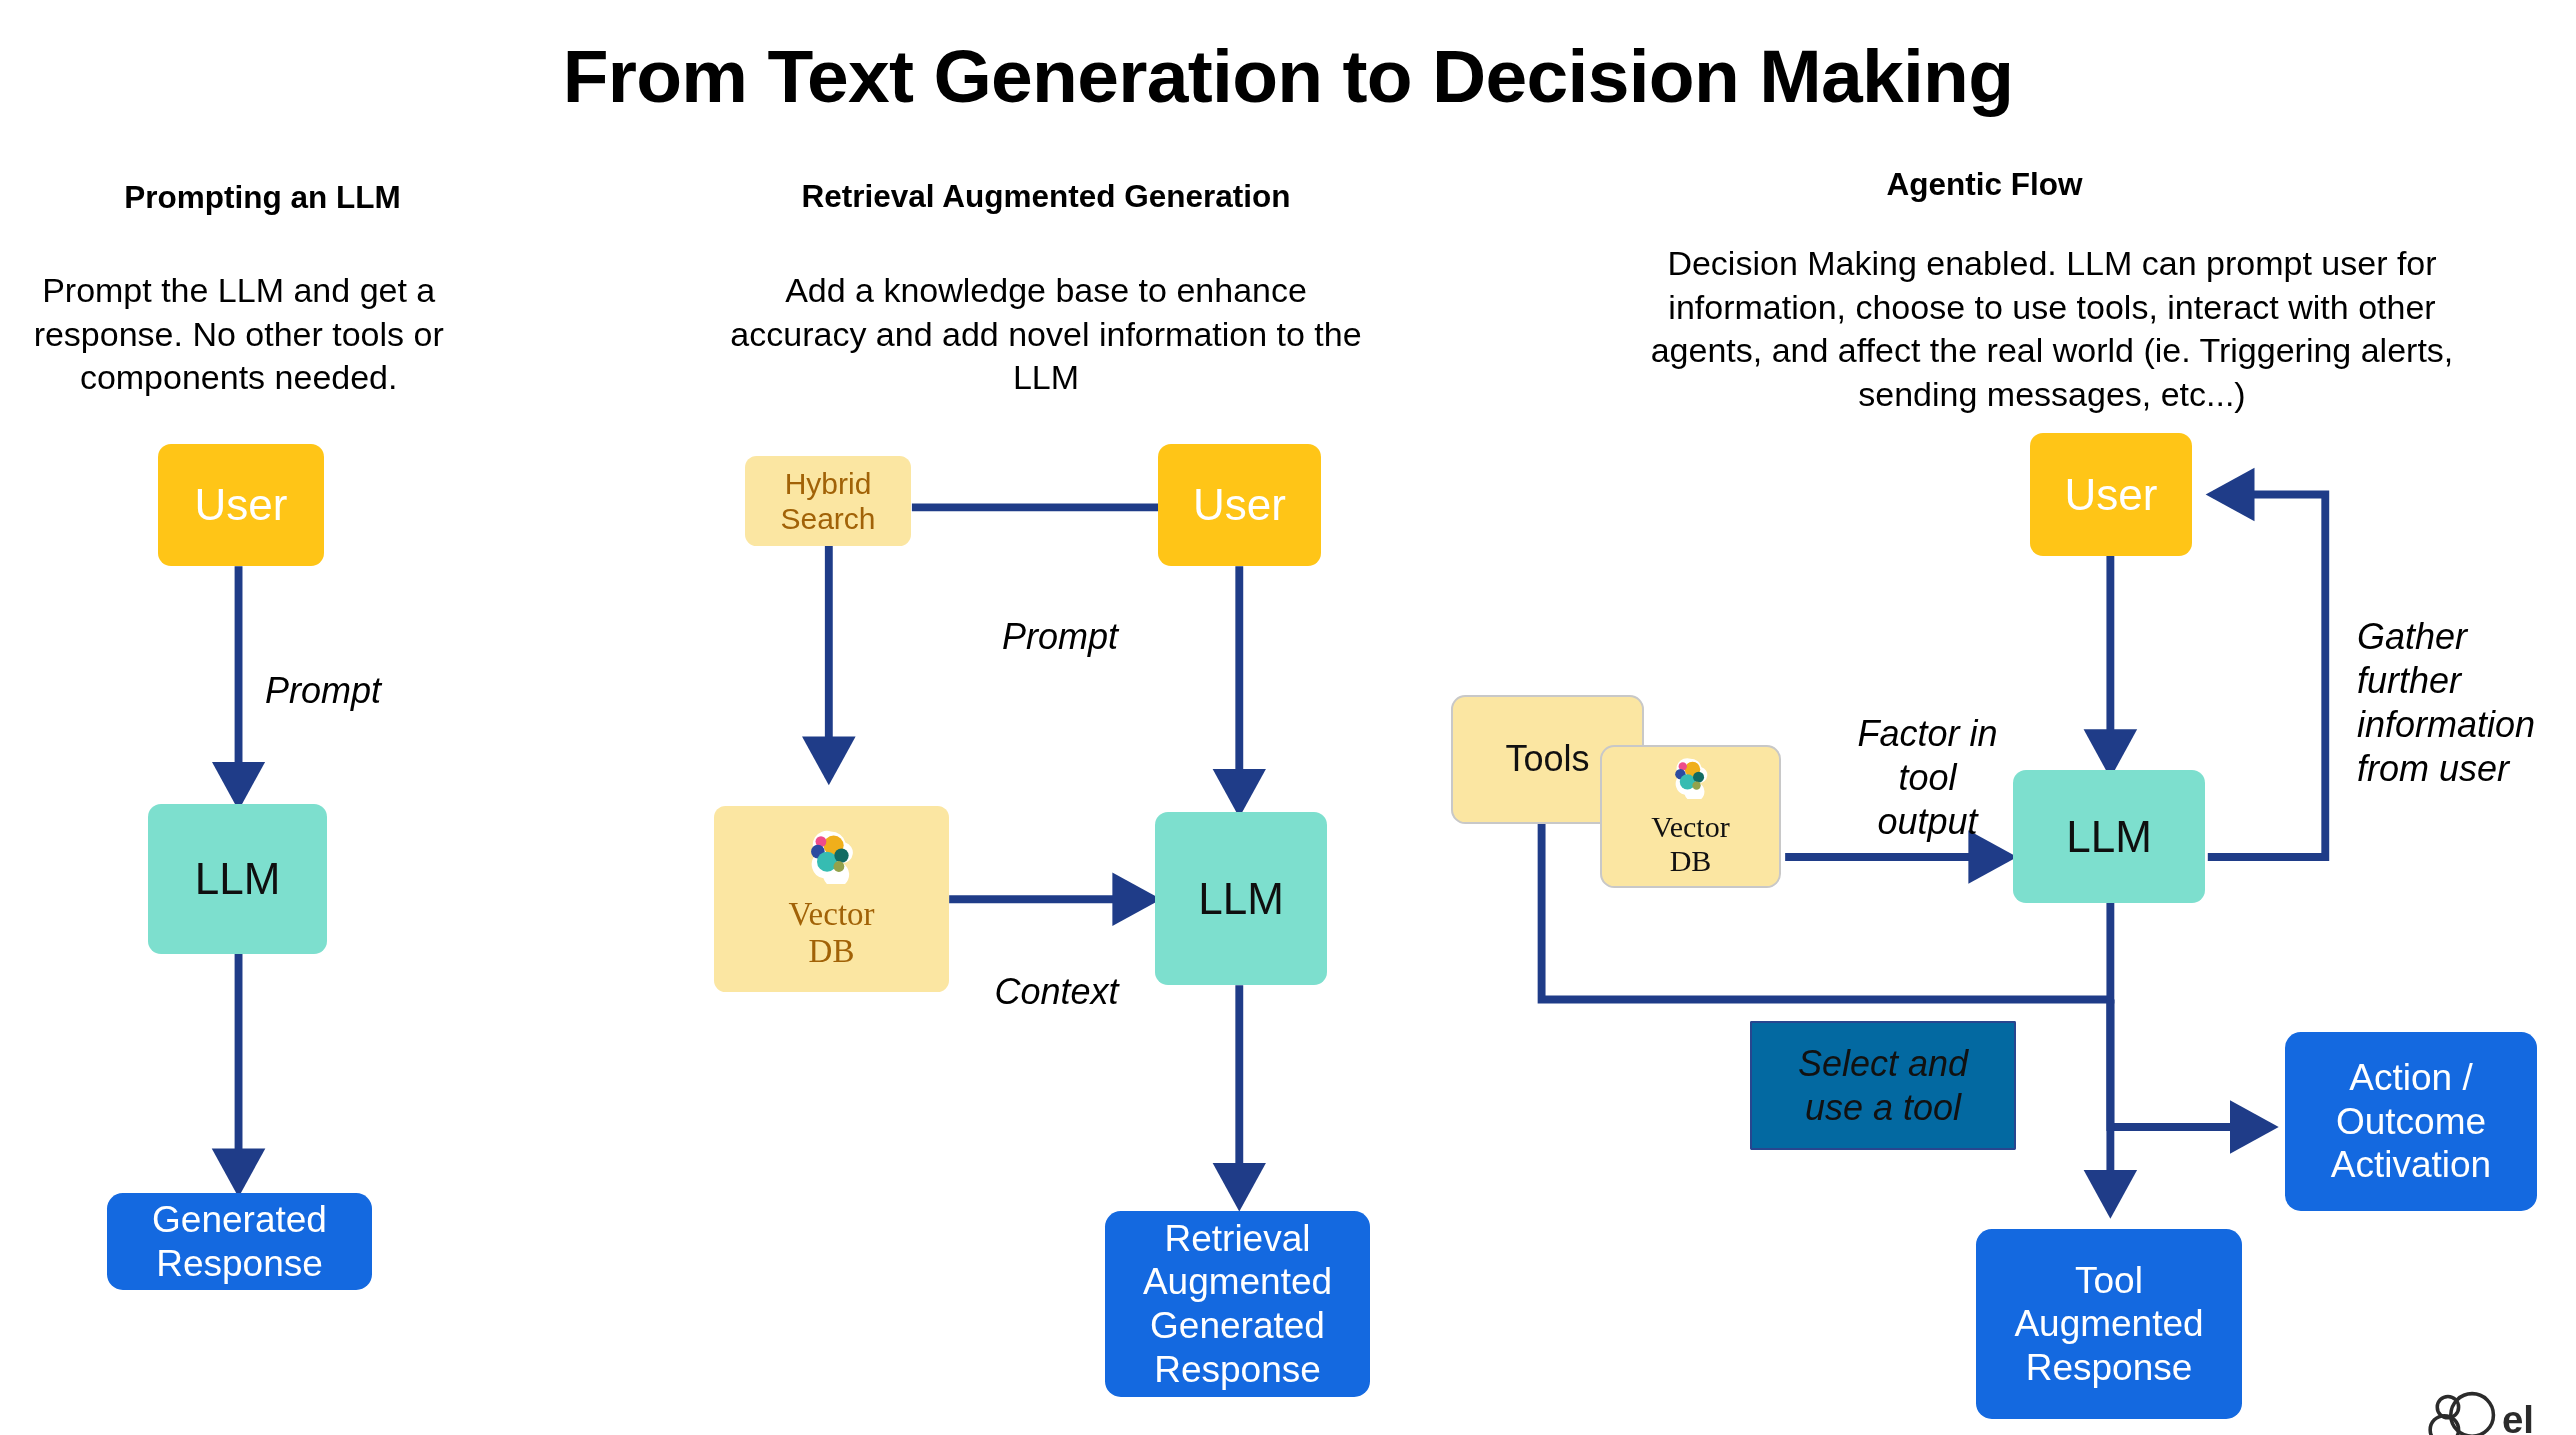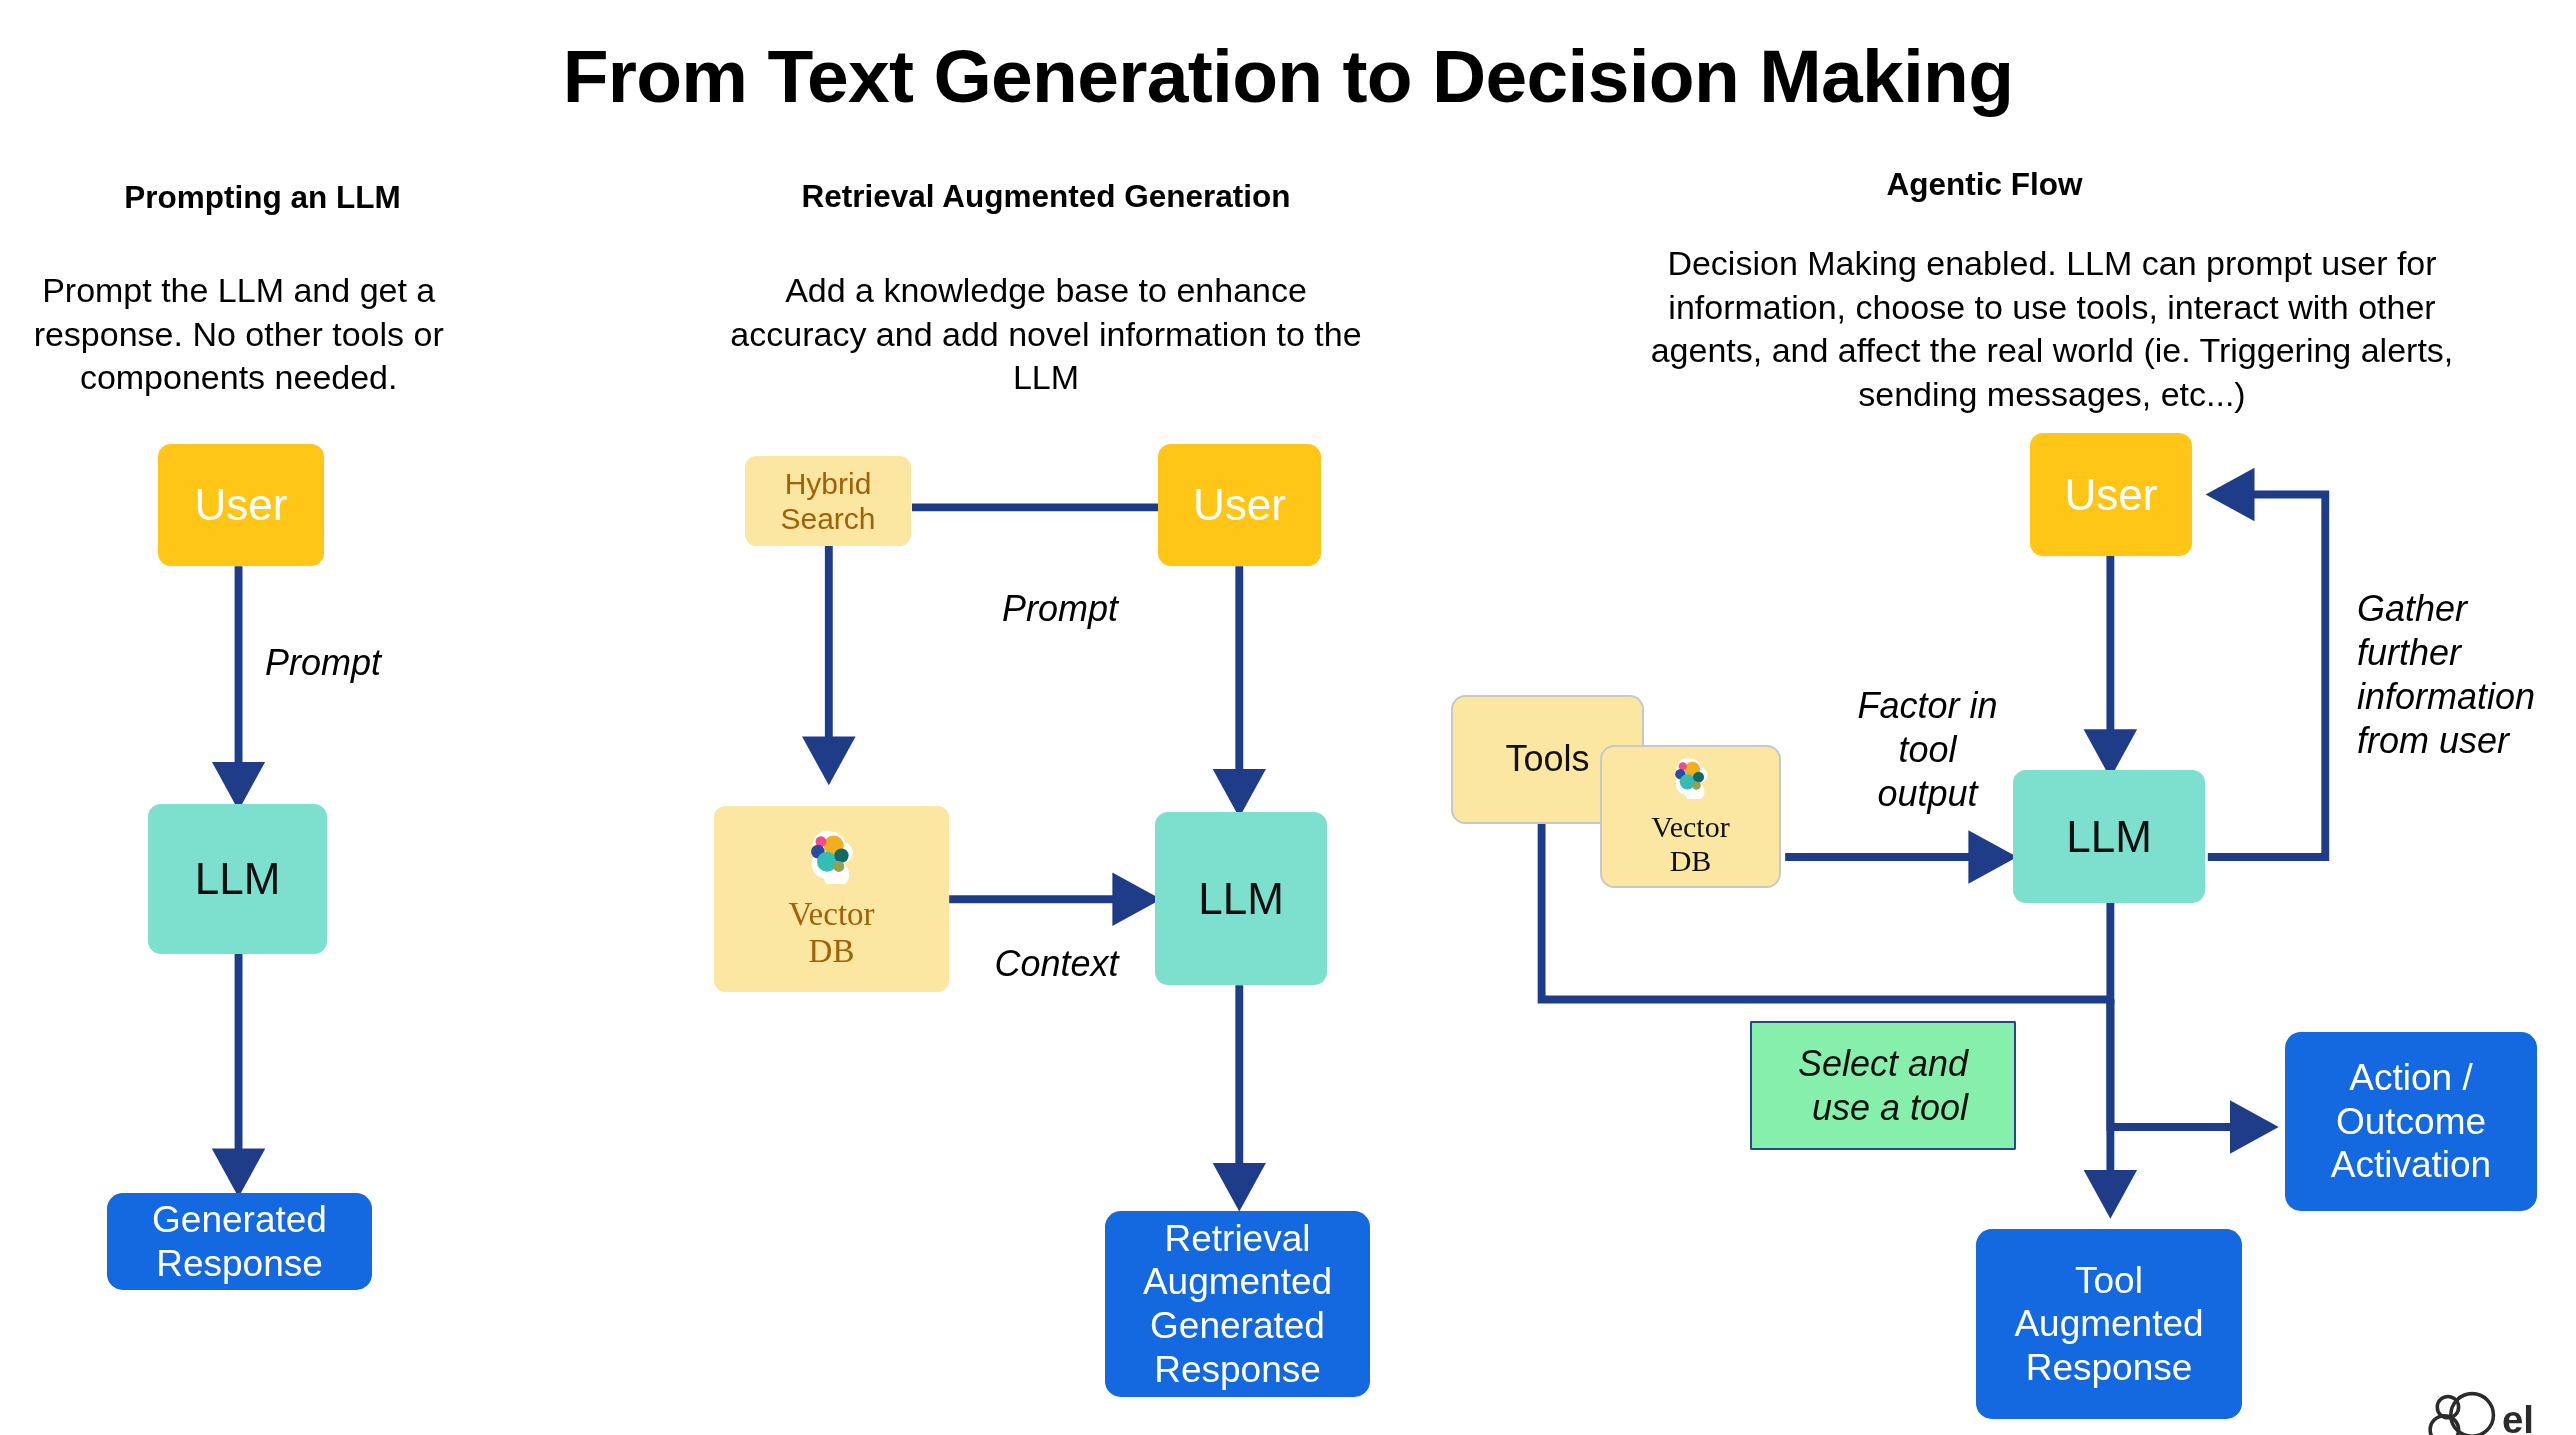--- a/index.html
+++ b/index.html
@@ -23,21 +23,21 @@
   .col-title{
     position:absolute;text-align:center;font-size:31.5px;font-weight:bold;
     line-height:1.2;
   }
   .col-desc{
     position:absolute;text-align:center;font-size:34px;line-height:1.28;
     font-weight:400;
   }
   .edge-label{
     position:absolute;font-style:italic;font-size:36px;line-height:1.22;
-    text-align:center;white-space:pre-line;
+    text-align:center;white-space:pre-line;margin-top:28px;
   }
 
   
   .node{
     position:absolute;box-sizing:border-box;
     display:flex;align-items:center;justify-content:center;
     text-align:center;line-height:1.18;
     border-radius:13px;
   }
   .node-user{ background:#FFC517;color:#ffffff;font-size:44px; }
@@ -45,22 +45,22 @@
   .node-out { background:#1469E0;color:#ffffff;font-size:37px; border-radius:15.8px;}
   .node-kb  {
     background:#FBE6A2;color:#111;font-size:29px;
     border:2.1px solid #C8C8C8;border-radius:14.3px;
   }
   .node-kb-plain{
     background:#FBE6A2;color:#a16207;font-size:31.5px;
     border-radius:11.5px;
   }
   .node-plainbox{
-    background:#86efac;border:2.9px solid #28468F;border-radius:1.4px;
-    font-style:italic;font-size:36px;color:#111;line-height:1.22;text-align:right;
+    background:#0369a1;border:2.9px solid #28468F;border-radius:1.4px;
+    font-style:italic;font-size:36px;color:#111;line-height:1.22;
   }
   .kb-inner{display:flex;flex-direction:column;align-items:center;justify-content:center;gap:4.3px;font-family:Liberation Serif, serif;}
   .kb-label{font-size:33px;line-height:1.12;}
 
   
   svg.wires{position:absolute;left:0;top:0;width:2576px;height:1436px;pointer-events:none;}
 
   
   .watermark{position:absolute;right:4.3px;bottom:-5.7px;width:150px;height:64px;opacity:.92;}
 </style>

